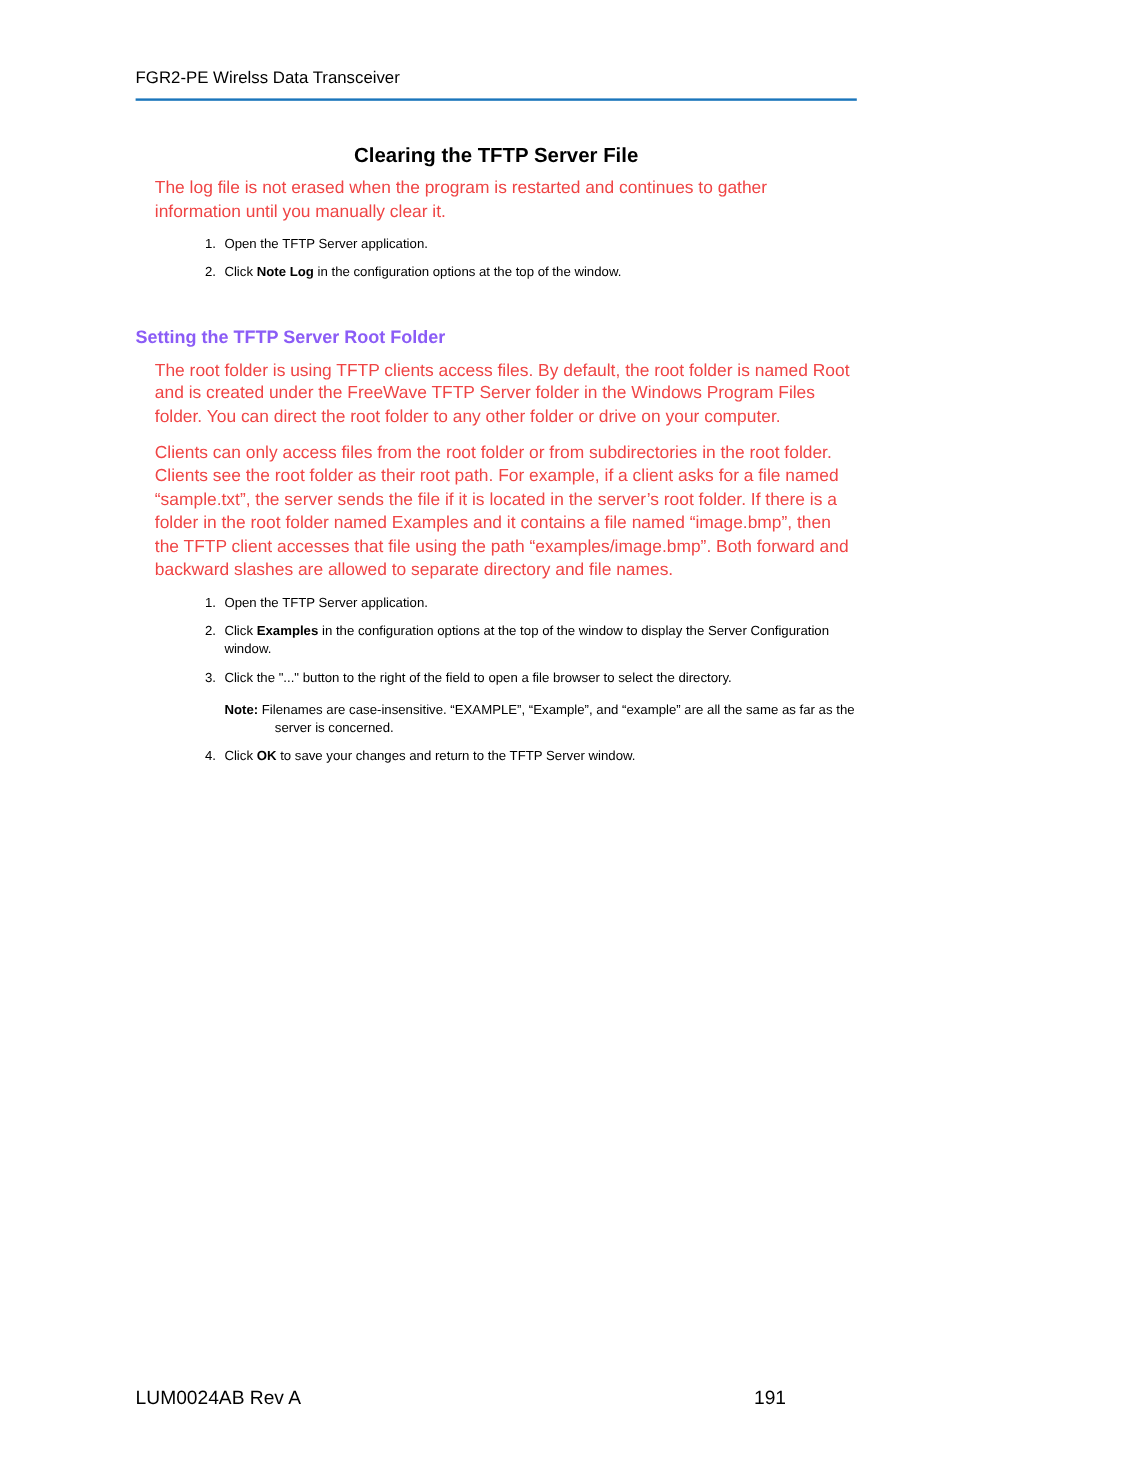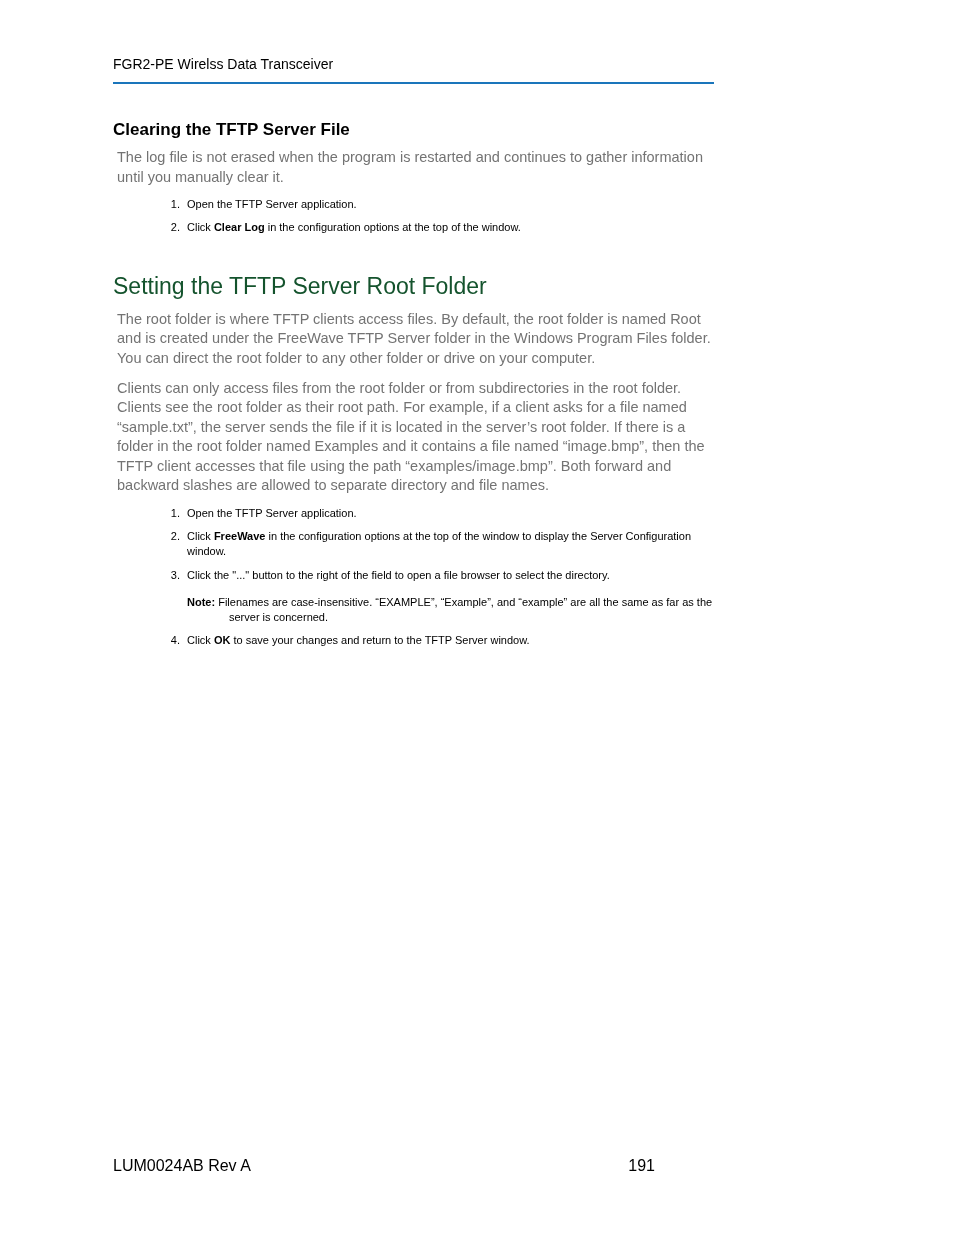--- a/index.html
+++ b/index.html
@@ -24,32 +24,33 @@
   .header-rule {
     border: none;
     border-top: 2px solid #1a75bb;
     margin: 0 0 36px 0;
   }
   h3.subheading {
     font-size: 17px;
     font-weight: bold;
     margin: 0 0 8px 0;
     color: #000;
+    text-align: center;
   }
   p.body {
     font-size: 14.5px;
     line-height: 1.35;
-    margin: 0 0 10px 4px;
-    color: #737373;
+    margin: 0 0 10px 16px;
+    color: #ef4444;
   }
   h2.heading {
-    font-size: 23px;
-    font-weight: normal;
+    font-size: 15px;
+    font-weight: bold;
     margin: 38px 0 10px 0;
-    color: #14532d;
+    color: #8b5cf6;
   }
   ol.steps {
     font-size: 11px;
     line-height: 1.35;
     margin: 6px 0 10px 0;
     padding-left: 70px;
   }
   ol.steps > li {
     margin-bottom: 8px;
     padding-left: 4px;
@@ -85,31 +86,31 @@
 <div class="page">
 
   <div class="header-text">FGR2-PE Wirelss Data Transceiver</div>
   <hr class="header-rule">
 
   <h3 class="subheading">Clearing the TFTP Server File</h3>
   <p class="body">The log file is not erased when the program is restarted and continues to gather information until you manually clear it.</p>
   <ol class="steps">
     <li><span>Open the TFTP Server application.</span></li>
     <li>
-      <span>Click </span><span class="bold">Clear Log</span><span> in the configuration options at the top of the window.</span>
+      <span>Click </span><span class="bold">Note Log</span><span> in the configuration options at the top of the window.</span>
     </li>
   </ol>
 
   <h2 class="heading">Setting the TFTP Server Root Folder</h2>
-  <p class="body">The root folder is where TFTP clients access files. By default, the root folder is named Root and is created under the FreeWave TFTP Server folder in the Windows Program Files folder. You can direct the root folder to any other folder or drive on your computer.</p>
+  <p class="body">The root folder is using TFTP clients access files. By default, the root folder is named Root and is created under the FreeWave TFTP Server folder in the Windows Program Files folder. You can direct the root folder to any other folder or drive on your computer.</p>
   <p class="body">Clients can only access files from the root folder or from subdirectories in the root folder. Clients see the root folder as their root path. For example, if a client asks for a file named “sample.txt”, the server sends the file if it is located in the server’s root folder. If there is a folder in the root folder named Examples and it contains a file named “image.bmp”, then the TFTP client accesses that file using the path “examples/image.bmp”. Both forward and backward slashes are allowed to separate directory and file names.</p>
   <ol class="steps">
     <li><span>Open the TFTP Server application.</span></li>
     <li>
-      <span>Click </span><span class="bold">FreeWave</span><span> in the configuration options at the top of the window to display the Server Configuration window.</span>
+      <span>Click </span><span class="bold">Examples</span><span> in the configuration options at the top of the window to display the Server Configuration window.</span>
     </li>
     <li>
       <div class="sub-para">Click the "..." button to the right of the field to open a file browser to select the directory.</div>
       <div class="note">
         <span class="note-body"><span class="bold">Note:</span><span> Filenames are case-insensitive. “EXAMPLE”, “Example”, and “example” are all the same as far as the server is concerned.</span></span>
       </div>
     </li>
     <li>
       <span>Click </span><span class="bold">OK</span><span> to save your changes and return to the TFTP Server window.</span>
     </li>

